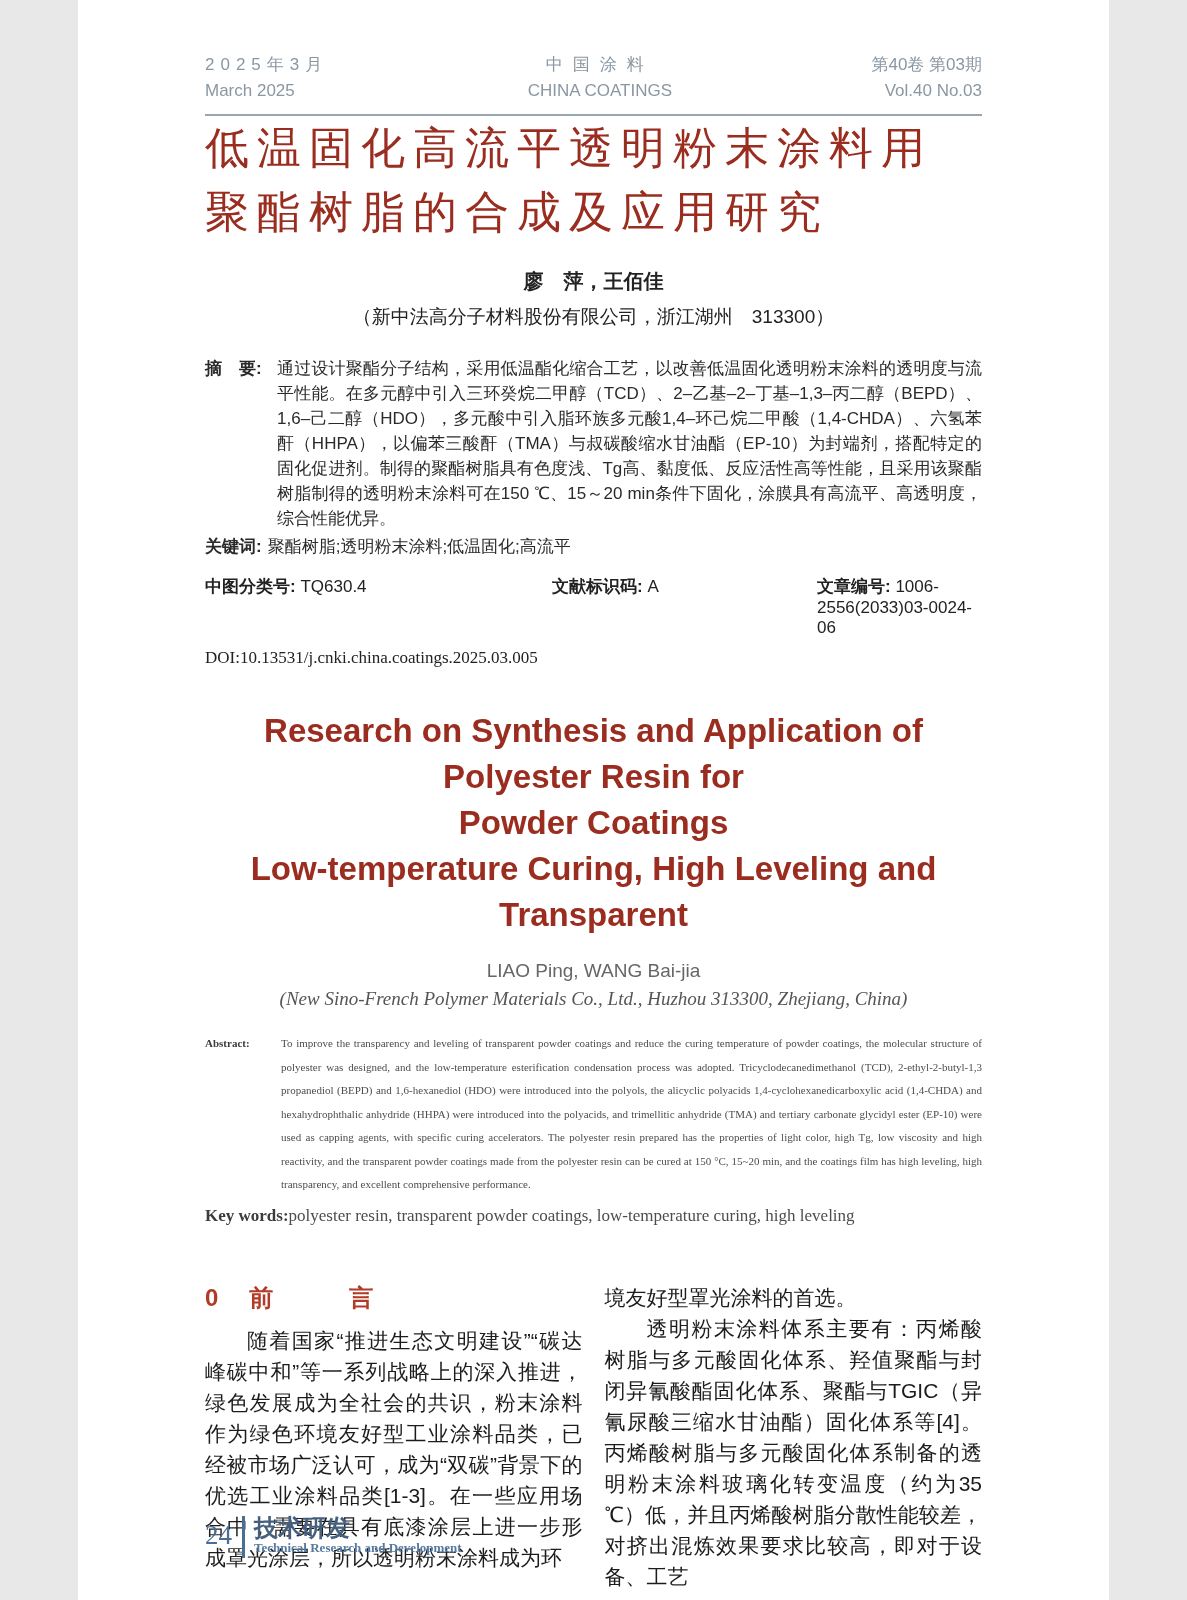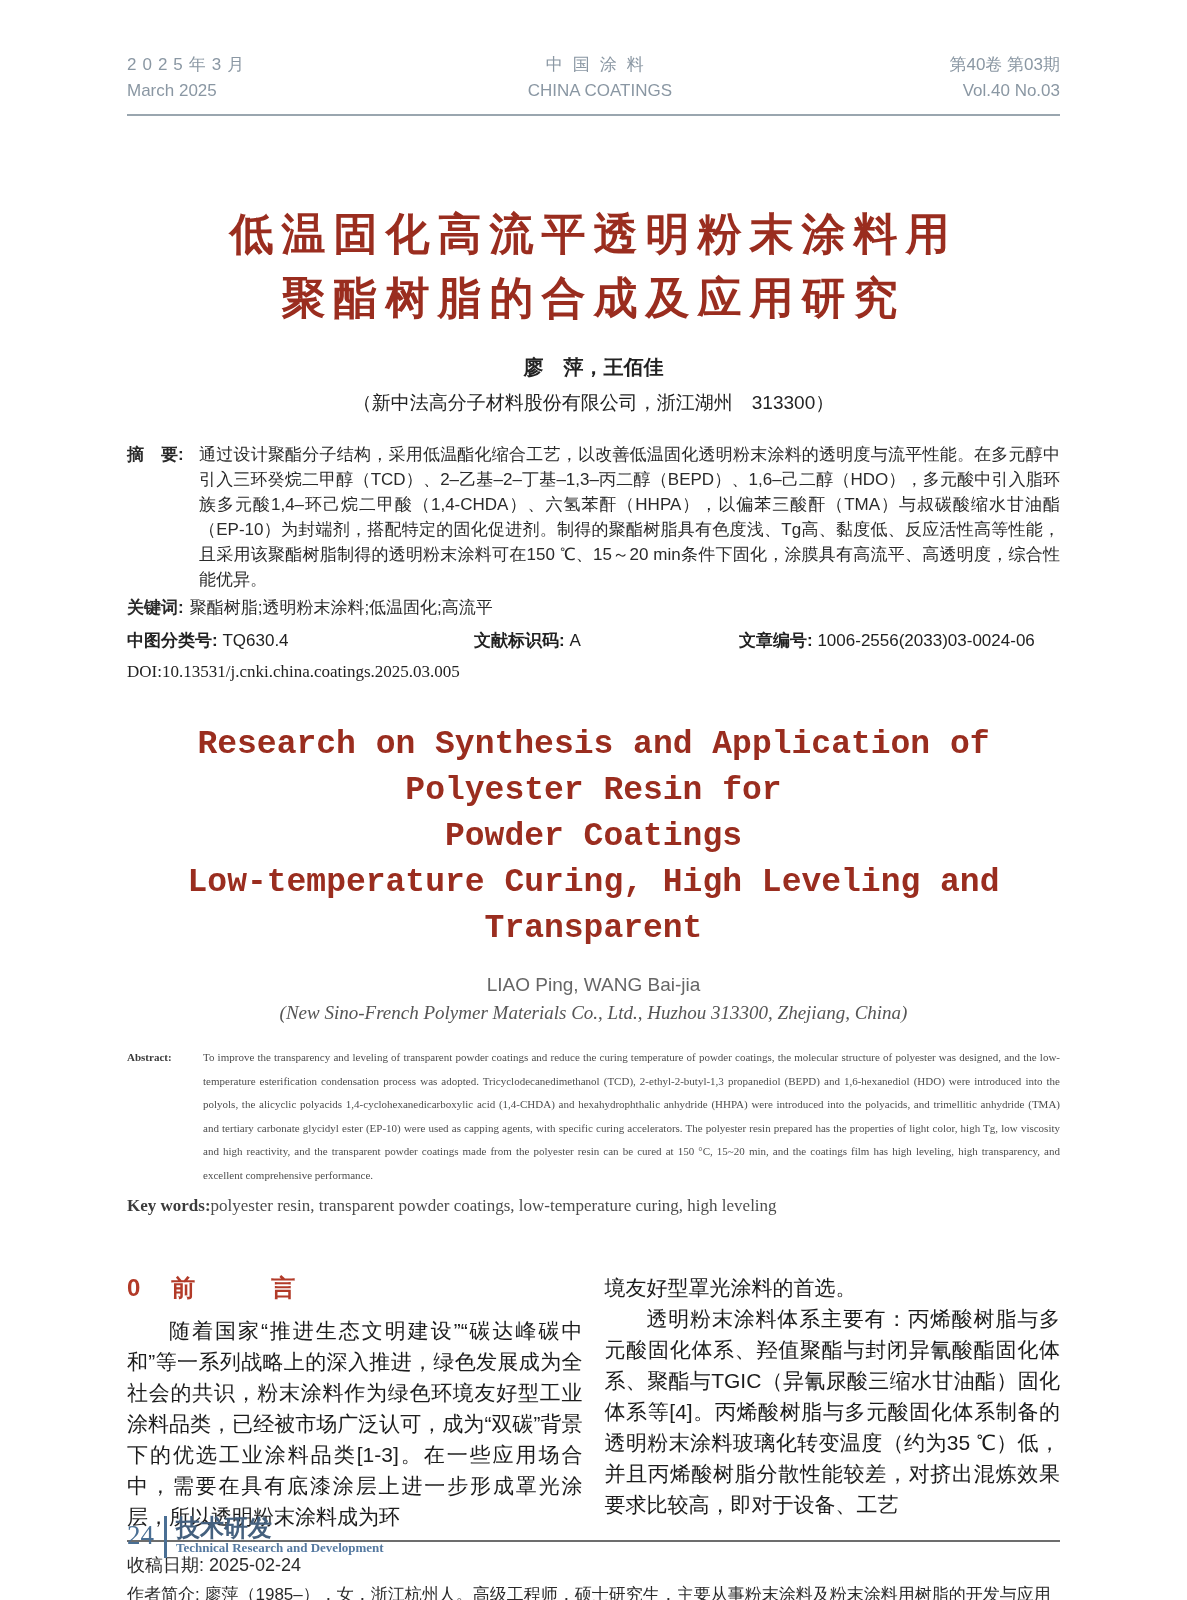--- a/index.html
+++ b/index.html
@@ -1,19 +1,19 @@
 <!DOCTYPE html>
 <html><head>
 <meta charset="utf-8">
 <style>
   * { margin:0; padding:0; box-sizing:border-box; }
   html,body { background:#e8e8e8; }
   .page {
     position:relative;
-    width:1187px; height:1600px;
+    width:1031px; height:1600px;
     margin:0 auto;
     background:#ffffff;
     font-family:"Liberation Sans", sans-serif;
     color:#1f1f1f;
     overflow:hidden;
   }
   .content { padding:0 127px; }
 
   
   .header {
@@ -22,22 +22,22 @@
     border-bottom:2px solid #9aa6af;
     color:#8a97a3; font-size:17px; line-height:26px;
   }
   .hdr-center { text-align:center; }
   .hdr-right { text-align:right; }
   .hdr-cn { letter-spacing:6px; }
   .hdr-center .hdr-cn { letter-spacing:10px; }
 
   
   .title-cn {
-    margin-top:86px; text-align:center;
-    color:#9a2d1f; font-weight:bold;
+    text-align:left;
+    color:#9a2d1f; font-weight:normal;
     font-size:44px; line-height:64px; letter-spacing:8px;
   }
   .title-cn span { display:block; }
   .authors-cn {
     margin-top:24px; text-align:center;
     font-size:20px; font-weight:bold; color:#222;
   }
   .affil-cn {
     margin-top:9px; text-align:center;
     font-size:19px; color:#222;
@@ -52,33 +52,33 @@
   .abstract-cn .txt { flex:1; text-align:justify; }
   .keywords-cn {
     display:flex; margin-top:3px;
     font-size:17px; line-height:25px; color:#2a2a2a;
   }
   .keywords-cn .lbl { font-weight:bold; margin-right:6px; white-space:nowrap; }
 
   
   .meta-row {
     display:grid; grid-template-columns:347px 265px auto;
-    margin-top:9px; font-size:17px; color:#222;
+    margin-top:16px; font-size:17px; color:#222;
   }
   .meta-row .lbl { font-weight:bold; }
   .doi-row {
     margin-top:10px;
     font-family:"Liberation Serif", serif;
     font-size:17px; color:#222;
   }
 
   
   .title-en {
     margin-top:40px; text-align:center;
-    font-family:Liberation Mono, monospace; font-weight:bold;
+    font-family:Liberation Sans, sans-serif; font-weight:bold;
     color:#9a2d1f; font-size:33px; line-height:46px;
   }
   .title-en span { display:block; }
   .authors-en { margin-top:22px; text-align:center; font-size:19px; color:#666; }
   .affil-en {
     margin-top:6px; text-align:center;
     font-family:"Liberation Serif", serif; font-style:italic;
     font-size:19px; color:#555;
   }
 

